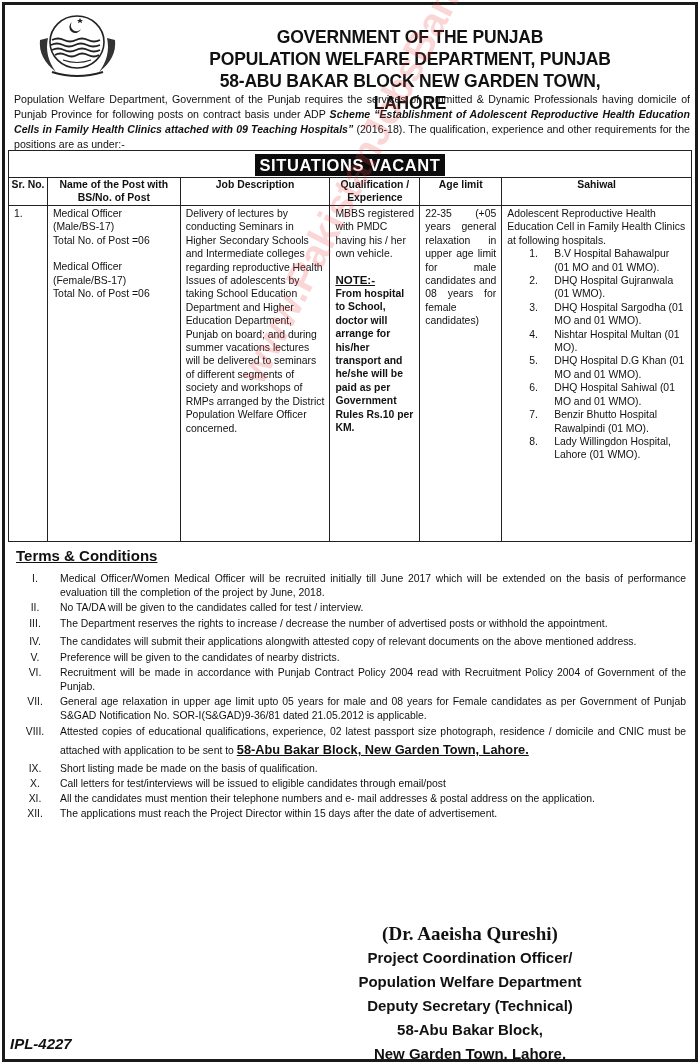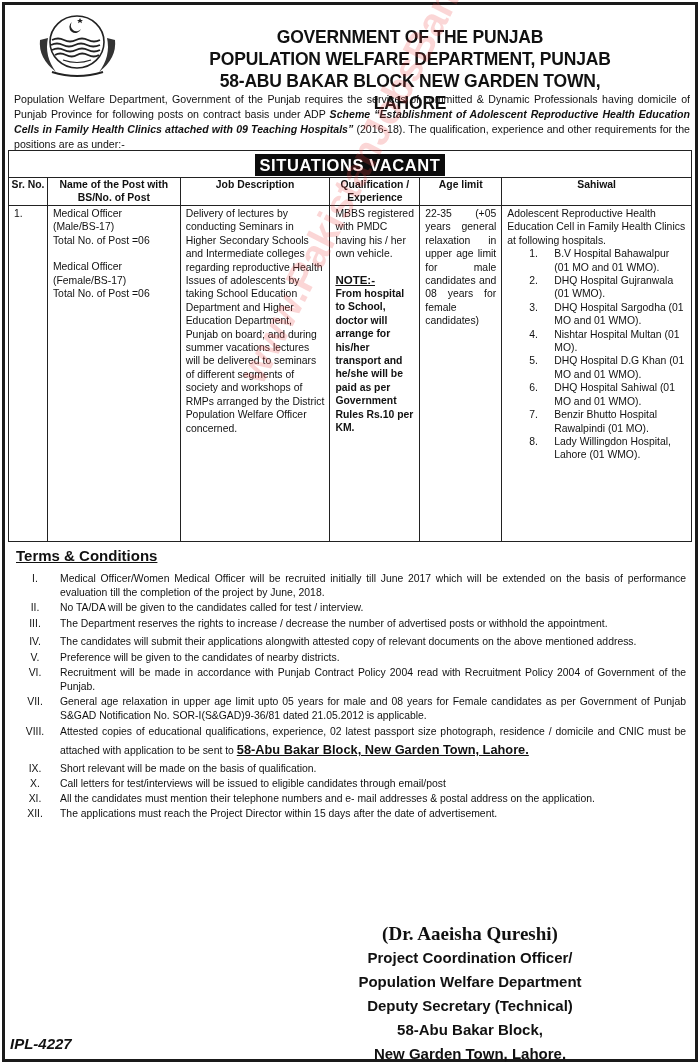--- a/index.html
+++ b/index.html
@@ -181,21 +181,21 @@
   <div class="term">
       <span class="rn">VII.</span>
       <span class="tx">General age relaxation in upper age limit upto 05 years for male and 08 years for Female candidates as per Government of Punjab S&amp;GAD Notification No. SOR-I(S&amp;GAD)9-36/81 dated 21.05.2012 is applicable.</span>
     </div>
   <div class="term" style="line-height:16px">
       <span class="rn">VIII.</span>
       <span class="tx"><span>Attested copies of educational qualifications, experience, 02 latest passport size photograph, residence / domicile and CNIC must be attached with application to be sent to </span><span class="addr">58-Abu Bakar Block, New Garden Town, Lahore.</span></span>
     </div>
   <div class="term">
       <span class="rn">IX.</span>
-      <span class="tx">Short relevant will be made on the basis of qualification.</span>
+      <span class="tx">Short listing made be made on the basis of qualification.</span>
     </div>
   <div class="term">
       <span class="rn">X.</span>
       <span class="tx">Call letters for test/interviews will be issued to eligible candidates through  email/post</span>
     </div>
   <div class="term">
       <span class="rn">XI.</span>
       <span class="tx">All the candidates must mention their telephone numbers and e- mail addresses &amp; postal address on the application.</span>
     </div>
   <div class="term">

